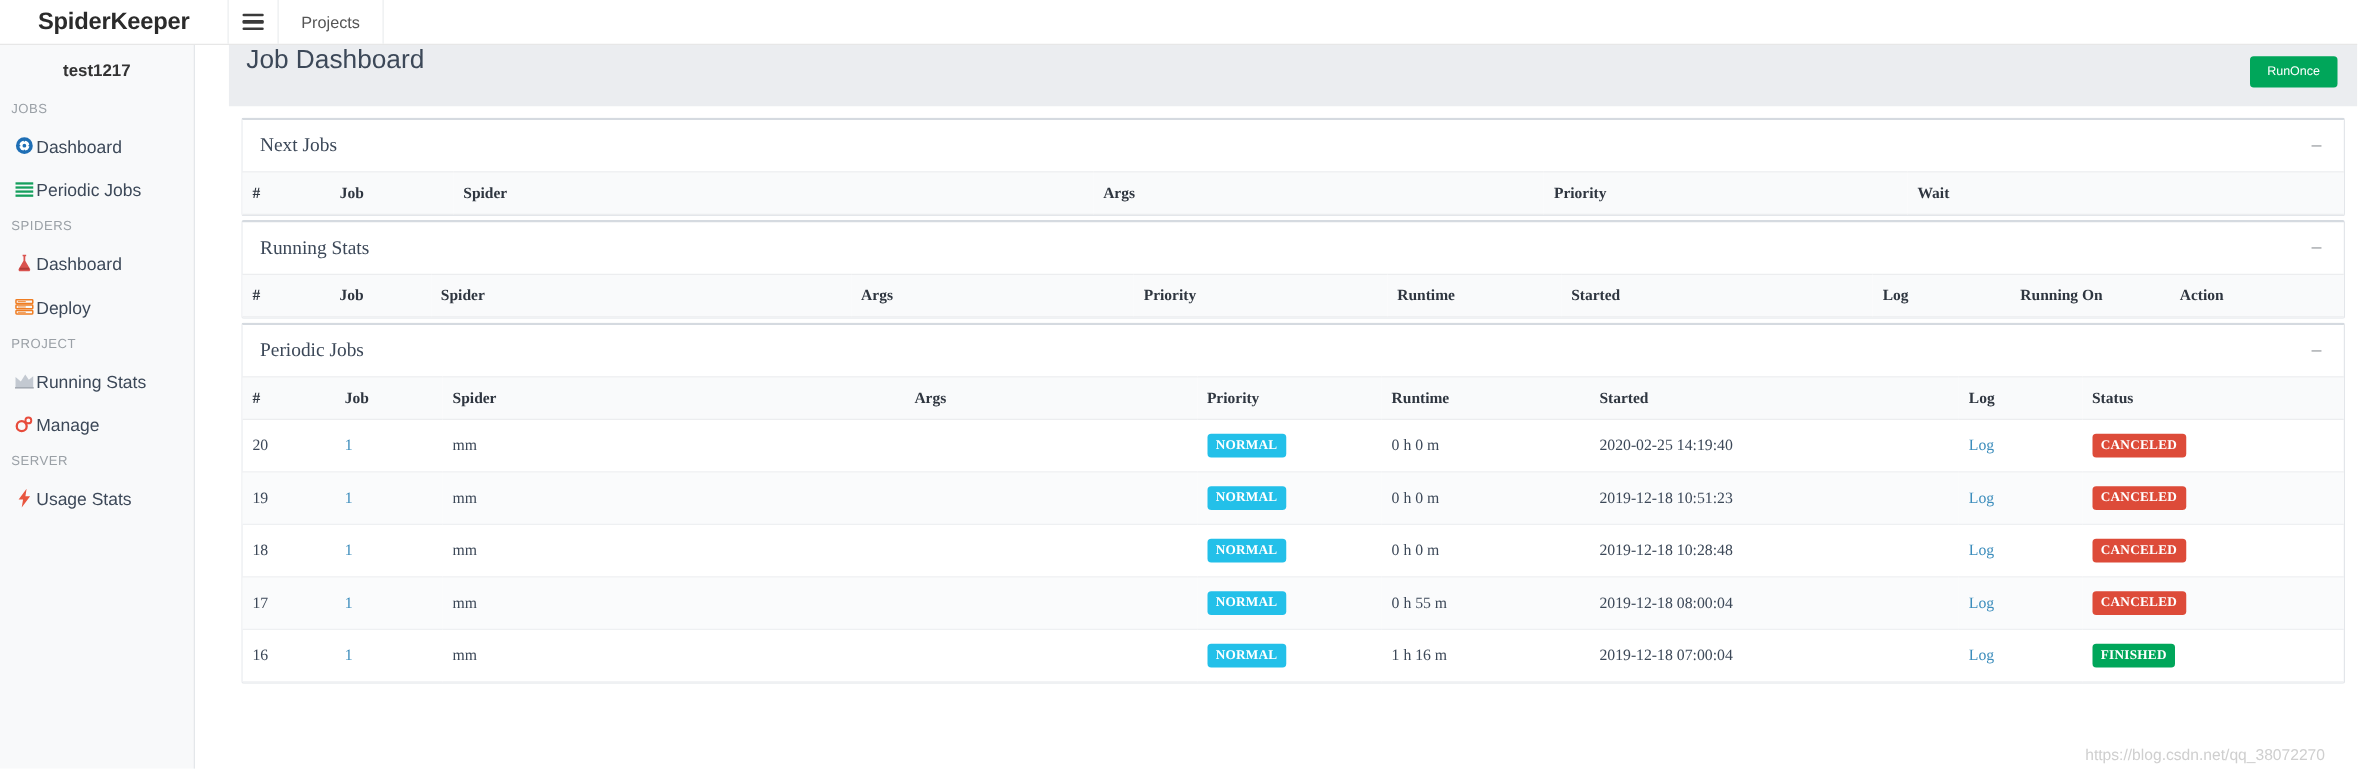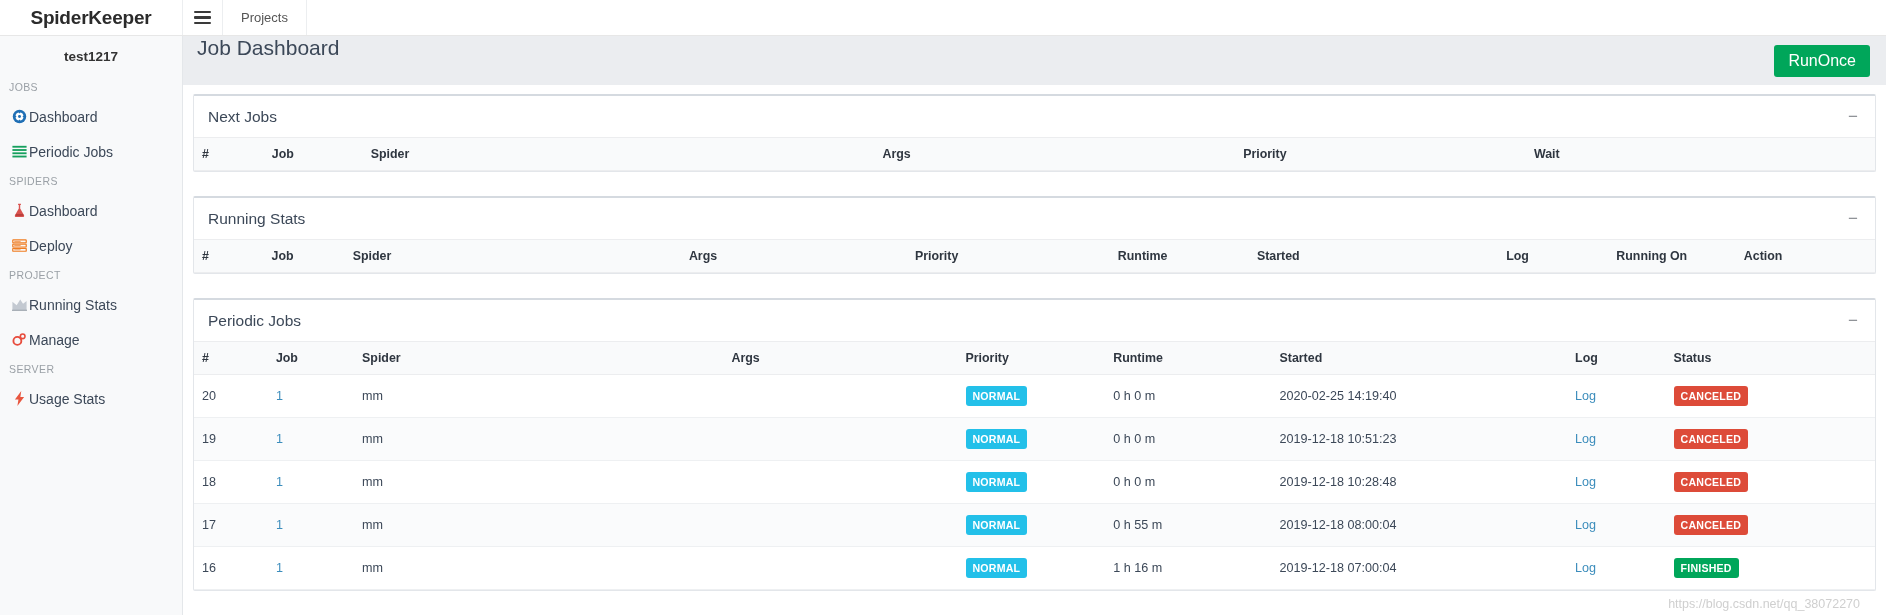--- a/index.html
+++ b/index.html
@@ -30,21 +30,21 @@
   }
   .burger { width: 17px; }
   .burger i { display: block; height: 2.2px; background: #3a3a3a; margin: 3.2px 0; border-radius: 1px; }
   .nav-link {
     display: flex; align-items: center; padding: 0 18px;
     font-size: 13px; color: #555; border-right: 1px solid #eceef0; cursor: pointer;
   }
 
   
   .sidebar {
-    position: absolute; top: 36px; left: 0; width: 183px; height: 579px;
+    position: absolute; top: 36px; left: 0; width: 156px; height: 579px;
     background: #f8f9fa; border-right: 1px solid #e4e7ea;
     overflow: hidden;
   }
   .project-name {
     text-align: center; font-size: 13.5px; font-weight: 700; color: #333;
     padding: 13px 0 11px 0;
   }
   .sec-title {
     font-size: 10.5px; color: #9aa0a6; letter-spacing: 0.4px;
     padding: 6px 0 6px 9px;
@@ -61,28 +61,28 @@
     background: #ffffff; overflow: hidden;
   }
   .page-head {
     background: #ebedf0; height: 49px; display: flex; align-items: flex-start;
     padding: 0 14px 0 14px; position: relative;
   }
   .page-title { font-size: 21px; color: #3c4858; font-weight: 400; }
   .btn-runonce {
     position: absolute; right: 16px; top: 9px;
     background: #00a65a; color: #fff; border: none;
-    font-size: 16px; padding: 7px 14px; border-radius: 3px; cursor: pointer;
+    font-size: 10px; padding: 7px 14px; border-radius: 3px; cursor: pointer;
     font-family: "Liberation Sans", sans-serif;
   }
   .content { padding: 9px 10px 0 10px; }
 
   .panel {
     background: #fff; border: 1px solid #e3e6ea; border-top: 2px solid #d5dae0;
-    border-radius: 2px; margin-bottom: 24px; position: relative;
+    border-radius: 2px; margin-bottom: 3px; position: relative; font-family: Liberation Serif, serif;
   }
   .panel-head {
     display: flex; align-items: center; justify-content: space-between;
     padding: 12px 14px 11px 14px;
   }
   .panel-title { font-size: 15.5px; color: #3c4858; font-weight: 400; }
   .collapse-btn {
     font-size: 17px; color: #8b8f94; cursor: pointer; line-height: 10px;
     padding: 0 3px;
   }

